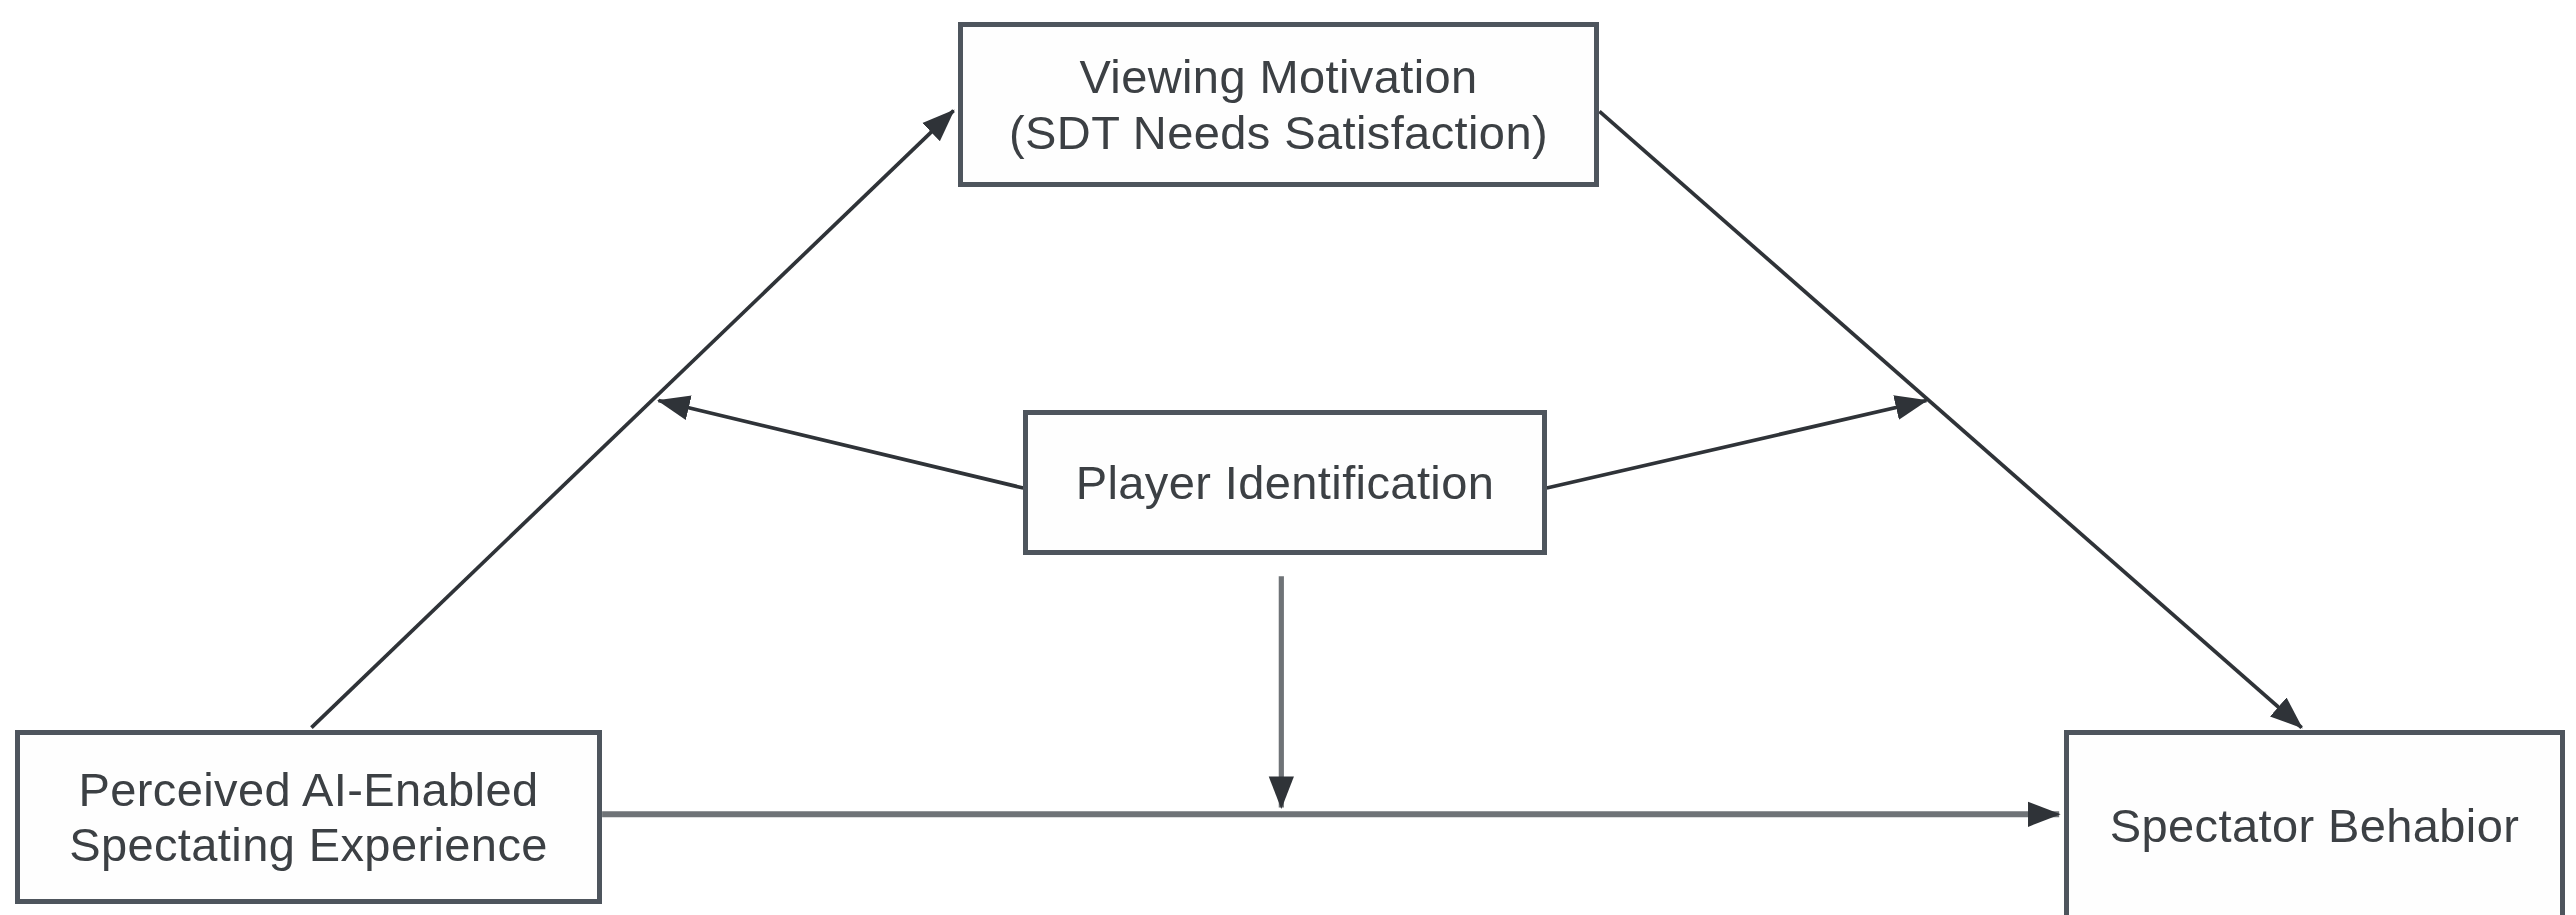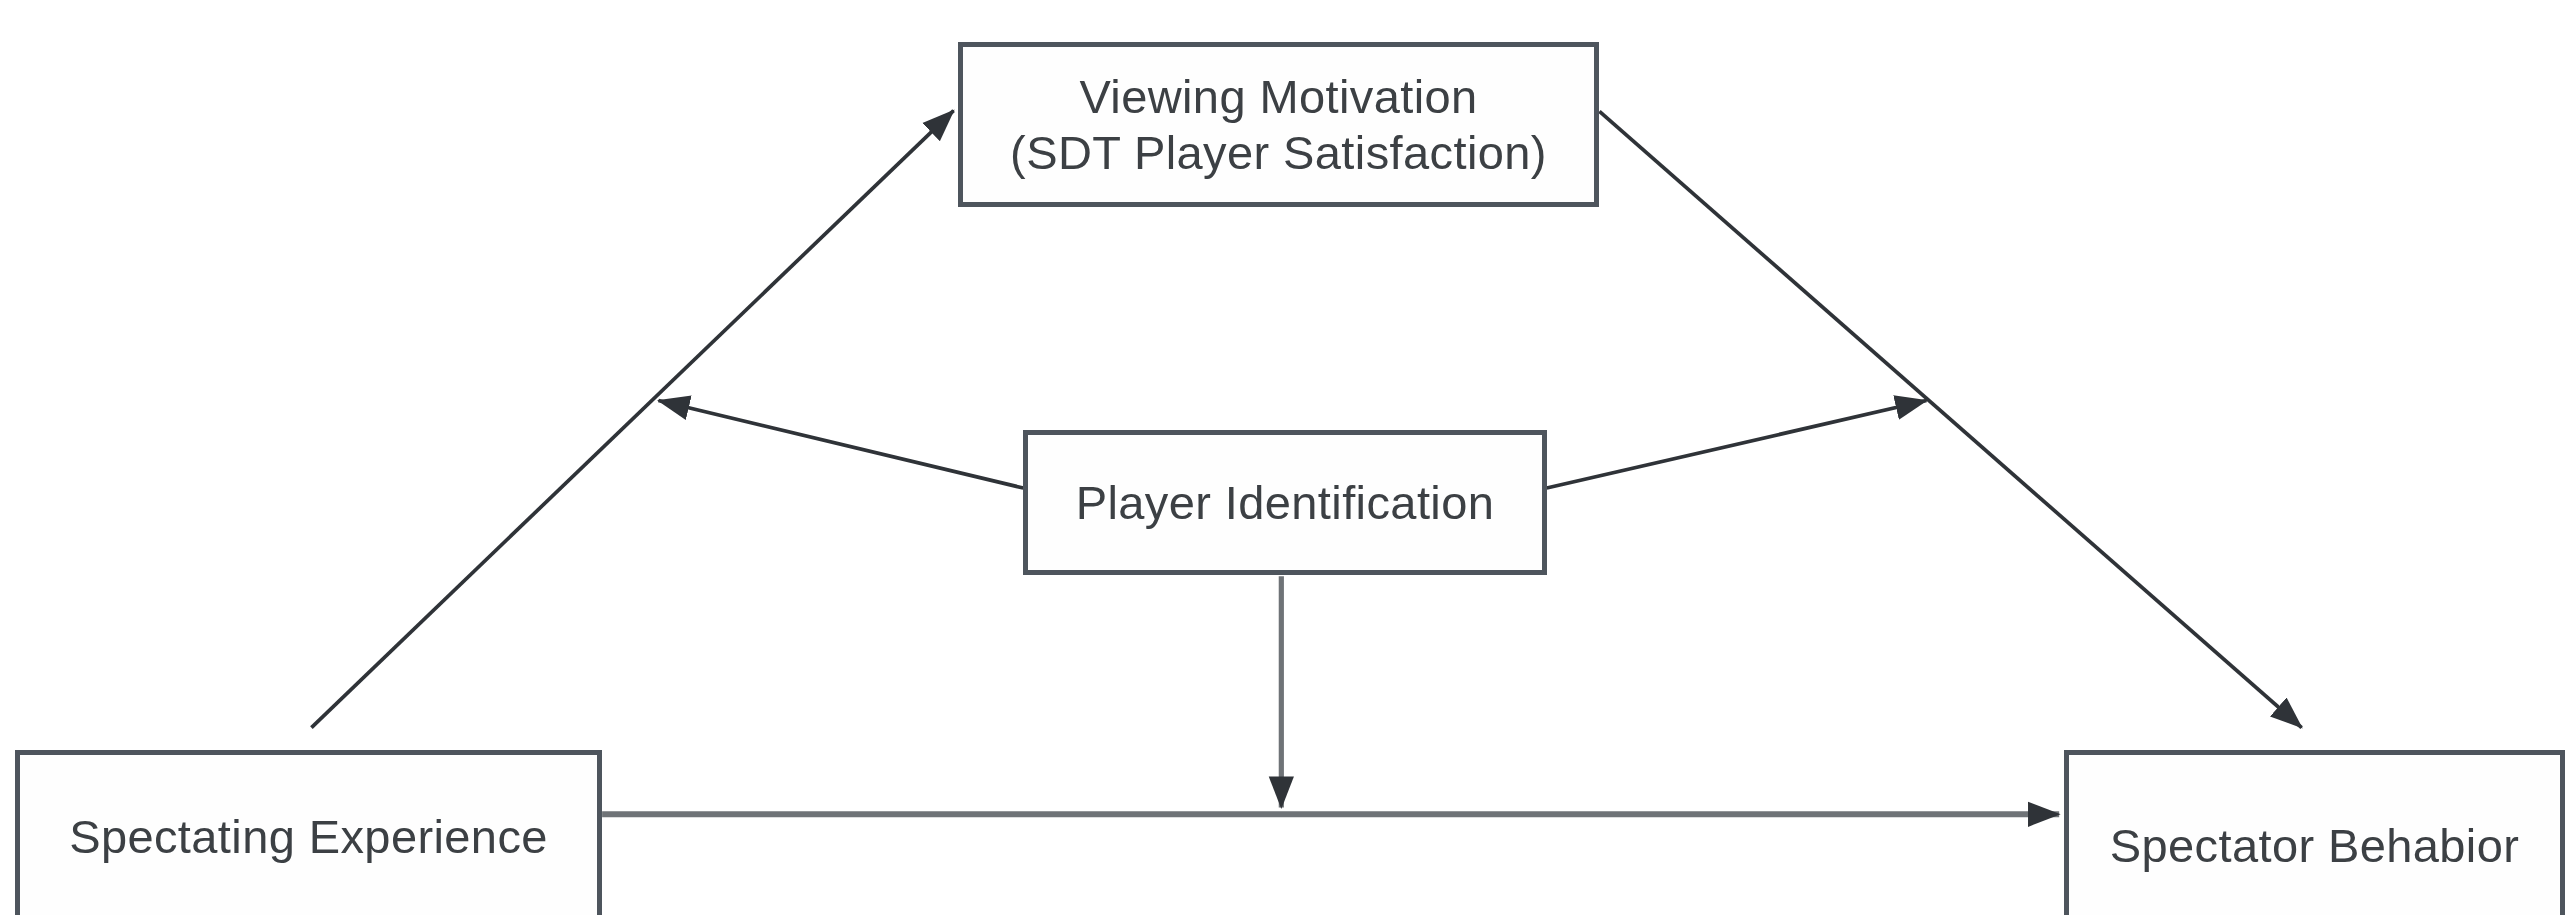--- a/index.html
+++ b/index.html
@@ -47,21 +47,20 @@
     background: #fefefe;
     display: flex;
     flex-direction: column;
     align-items: center;
     justify-content: center;
     text-align: center;
     font-size: 47px;
     line-height: 1.18;
     color: var(--text, #3c4044);
     letter-spacing: 0.4px;
-    margin-top: 20px;
   }
   .node span { display: block; white-space: nowrap; }
   #node-viewing-motivation   { left: 958px; top: 22px;  width: 641px; height: 165px; }
   #node-player-identification{ left: 1023px; top: 410px; width: 524px; height: 145px; }
   #node-perceived-experience { left: 15px;   top: 730px; width: 587px; height: 174px; }
   #node-spectator-behavior   { left: 2064px; top: 730px; width: 501px; height: 191px; }
 </style>
 </head>
 <body>
 
@@ -82,28 +81,29 @@
 
     <line class="edge-dark" x1="1380" y1="658" x2="888" y2="540" marker-end="url(#ah)"></line>
 
     <line class="edge-dark" x1="2086" y1="658" x2="2598" y2="540" marker-end="url(#ah)"></line>
 
     <line class="edge-gray-thin" x1="1728" y1="777" x2="1728" y2="1089" marker-end="url(#ah)"></line>
   </svg>
 
   <div class="node" id="node-viewing-motivation">
     <span>Viewing Motivation</span>
-    <span>(SDT Player Satisfaction)</span>
+    <span>(SDT Needs Satisfaction)</span>
   </div>
 
   <div class="node" id="node-player-identification">
     <span>Player Identification</span>
   </div>
 
   <div class="node" id="node-perceived-experience">
+    <span>Perceived AI-Enabled</span>
     <span>Spectating Experience</span>
   </div>
 
   <div class="node" id="node-spectator-behavior">
     <span>Spectator Behabior</span>
   </div>
 
 </div>
 
 

